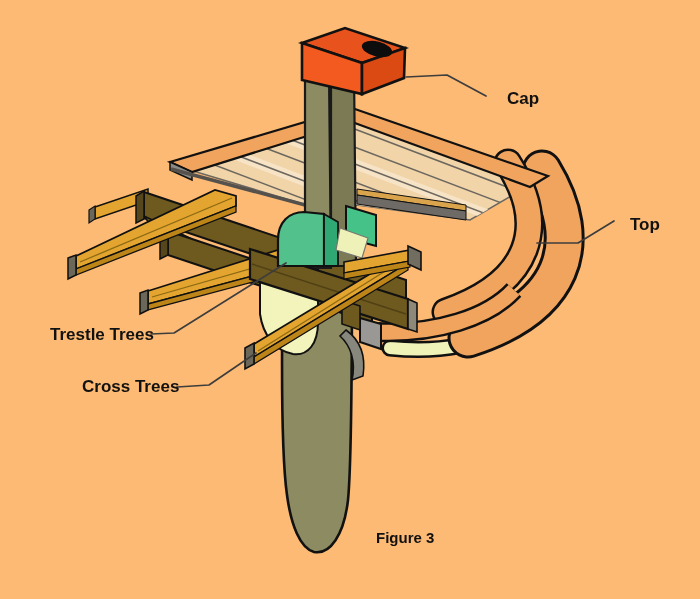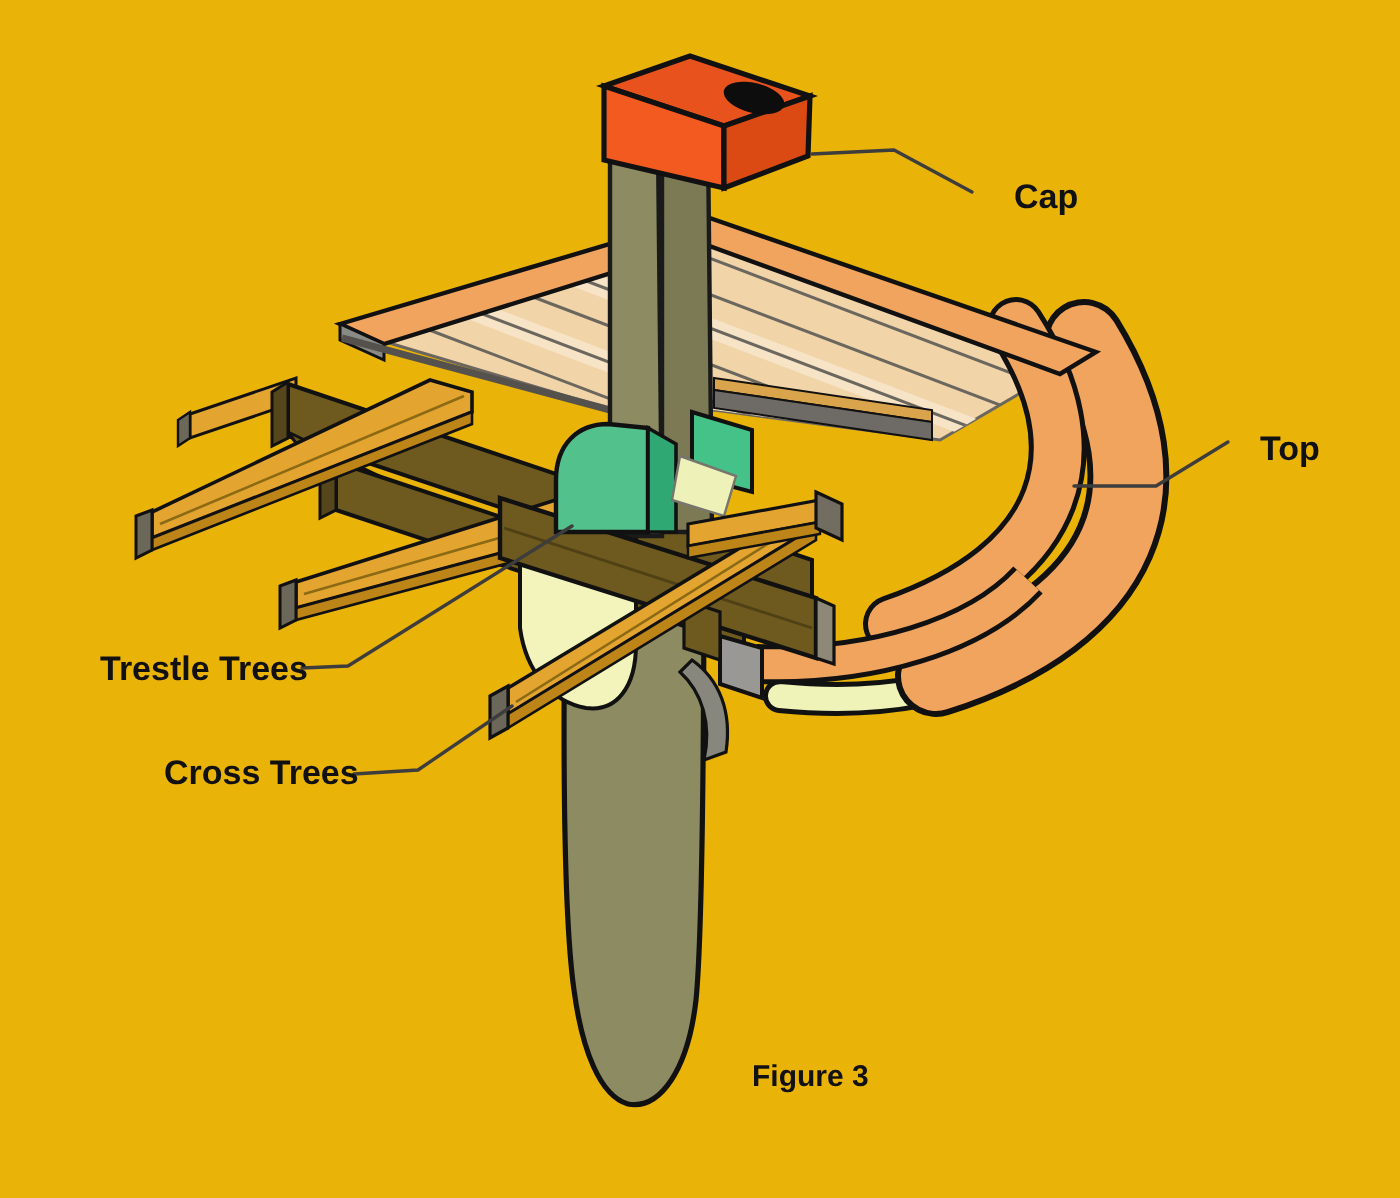--- a/index.html
+++ b/index.html
@@ -1,16 +1,16 @@
 <!DOCTYPE html>
 <html><head>
 <meta charset="utf-8">
 <style>
   html,body{margin:0;padding:0;background:#ffffff;}
-  #stage{position:relative;width:700px;height:599px;background:#eab308;overflow:hidden;
+  #stage{position:relative;width:700px;height:599px;background:#fdba74;overflow:hidden;
          font-family:"Liberation Sans", sans-serif;}
   svg{position:absolute;left:0;top:0;}
   .part-label{font-family:"Liberation Sans", sans-serif;font-weight:bold;font-size:17px;fill:#111111;}
   .caption{font-family:"Liberation Sans", sans-serif;font-weight:bold;font-size:15px;fill:#111111;}
   .leader{stroke:#3d3d3d;stroke-width:1.7;fill:none;stroke-linecap:round;stroke-linejoin:round;}
 </style>
 </head>
 <body>
 
 <div id="stage">

